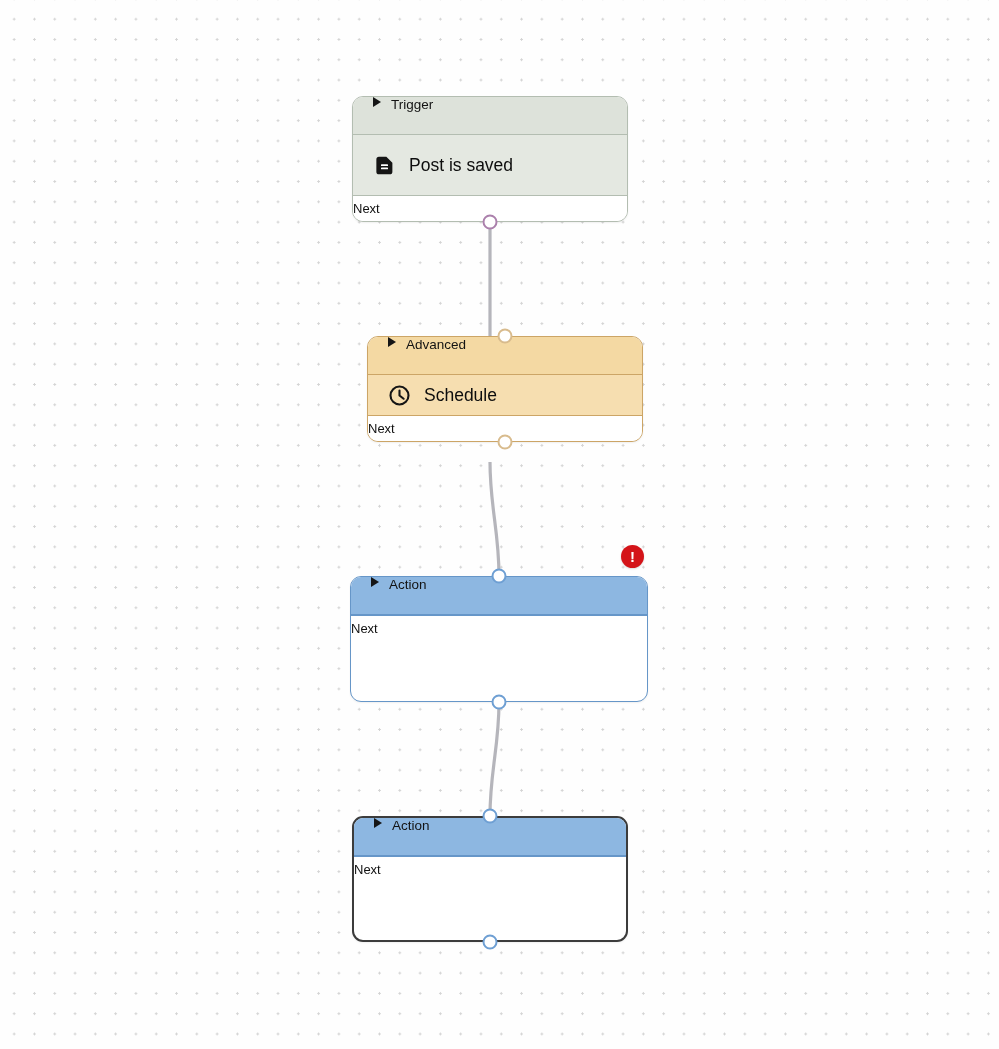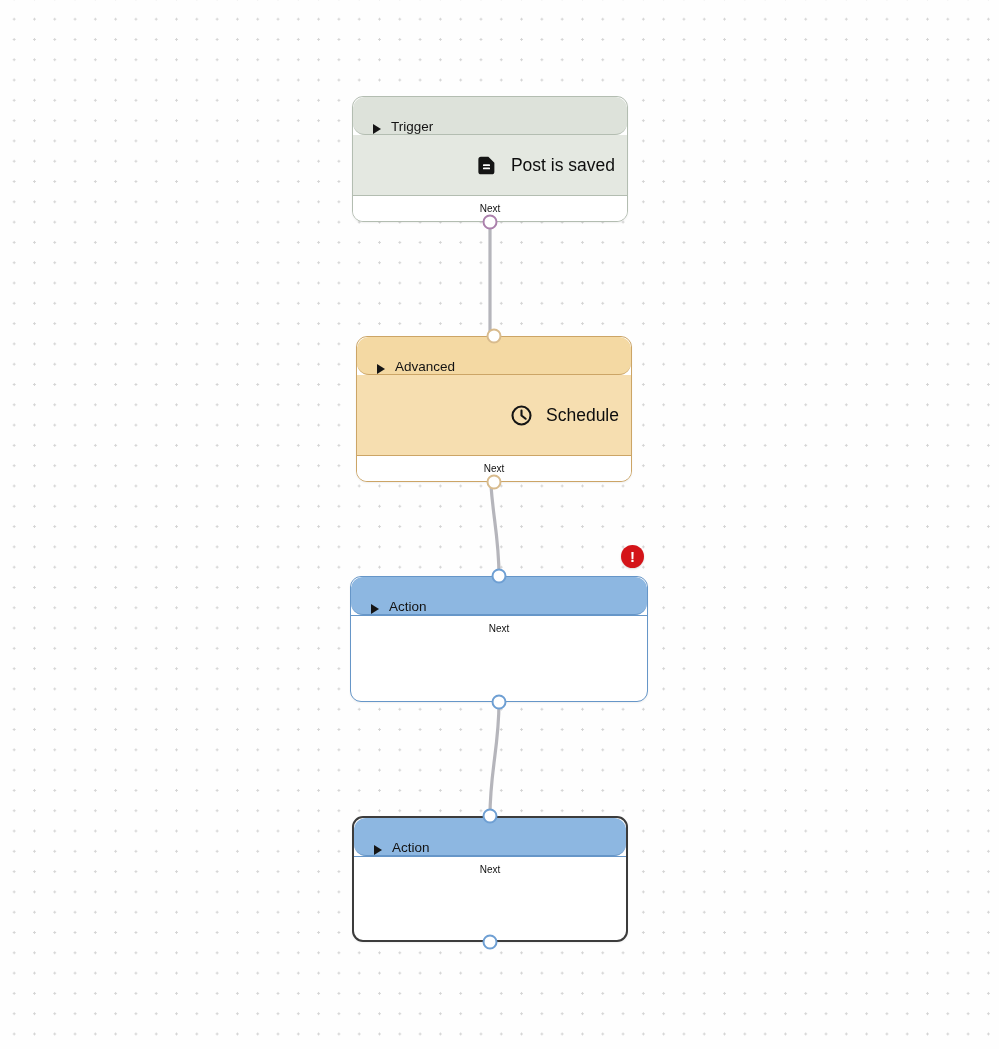--- a/index.html
+++ b/index.html
@@ -47,60 +47,58 @@
   }
   .node.selected .node-box {
     border: 2px solid #3c3c3c;
   }
   .node-header {
     height: 37px;
     flex: 0 0 37px;
     background: var(--header);
     border-bottom: 1px solid var(--border);
     display: flex;
-    align-items: flex-end;
+    align-items: flex-start;
     gap: 10px;
     padding: 0 12px 0 20px;
     font-size: 13.5px;
     color: #131313;
-    border-radius: 12px;
   }
   .collapse-icon {
     width: 0; height: 0;
     border-left: 8px solid #151515;
     border-top: 5px solid transparent;
     border-bottom: 5px solid transparent;
     display: inline-block;
   }
   .node-body {
     flex: 1 1 auto;
     background: var(--body);
     display: flex;
     align-items: center;
     gap: 13px;
     padding: 0 12px 0 20px;
     font-size: 17.5px;
     color: #0d0d0d;
-    justify-content: flex-end;
   }
   .node-icon {
     display: inline-flex;
     align-items: center;
     justify-content: center;
     width: 23px; height: 23px;
   }
   .node-footer {
     height: 25px;
     flex: 0 0 25px;
     background: #ffffff;
     border-top: 1px solid var(--border);
     display: flex;
     align-items: center;
-    justify-content: center;
-    font-size: 10px;
+    justify-content: flex-start;
+    font-size: 13px;
     color: #111111;
   }
   .port {
     position: absolute;
     width: 11px; height: 11px;
     border-radius: 50%;
     background: #ffffff;
     border: 2.6px solid var(--port);
     left: 50%;
     z-index: 2;
@@ -149,21 +147,21 @@
         <span>Post is saved</span>
       </div>
       <div class="node-footer">
         <span>Next</span>
       </div>
     </div>
 
     <div class="port port-out"></div>
 
   </div>
-    <div class="node" style="left: 356px; top: 336px; width: 276px; height: 146px; --header: #f4d9a3; --body: #f6deb0; --border: #cca566; --port: #d8bb8d;">
+    <div class="node" style="left: 367px; top: 336px; width: 276px; height: 106px; --header: #f4d9a3; --body: #f6deb0; --border: #cca566; --port: #d8bb8d;">
     <div class="node-box">
       <div class="node-header">
         <span class="collapse-icon"></span>
         <span>Advanced</span>
       </div>
       <div class="node-body">
         <span class="node-icon">
             <svg viewBox="0 0 24 24" width="23" height="23" fill="none" stroke="#151515" stroke-width="2.2">
               <circle cx="12" cy="12" r="9.4"></circle>
               <path d="M12 6.8V12l4.3 3.4" stroke-linecap="round" stroke-linejoin="round"></path>

